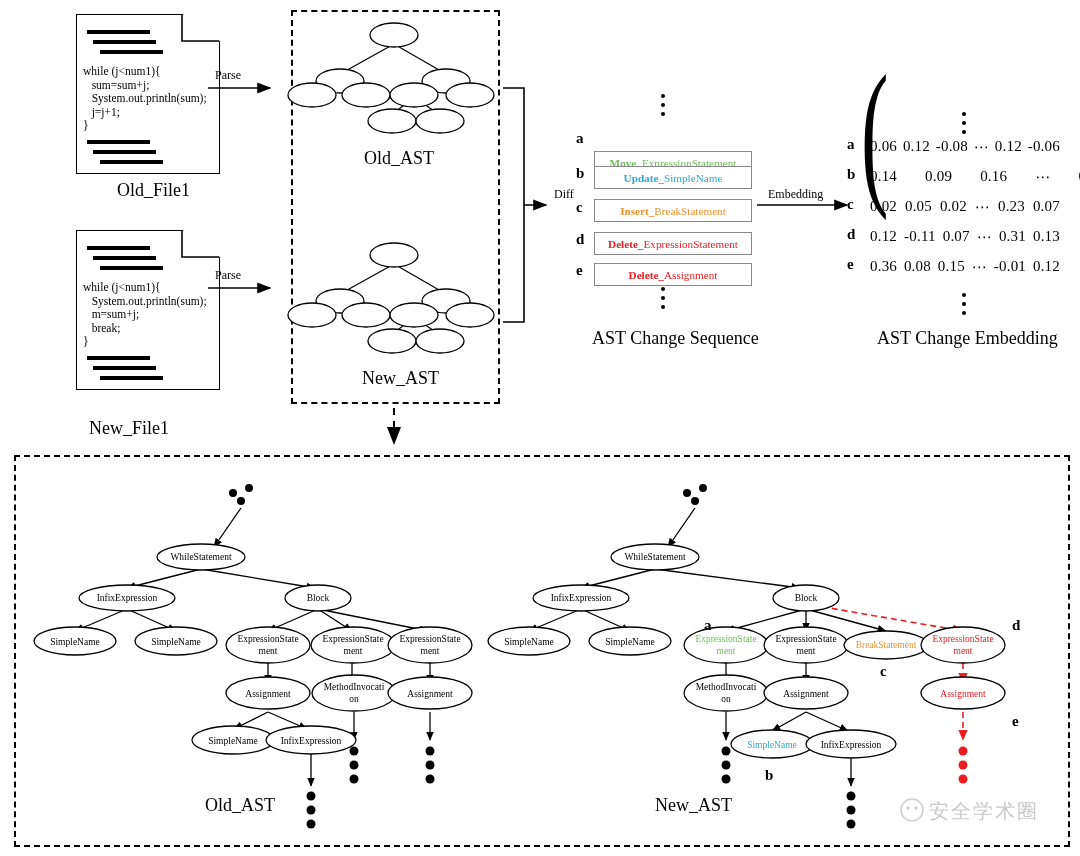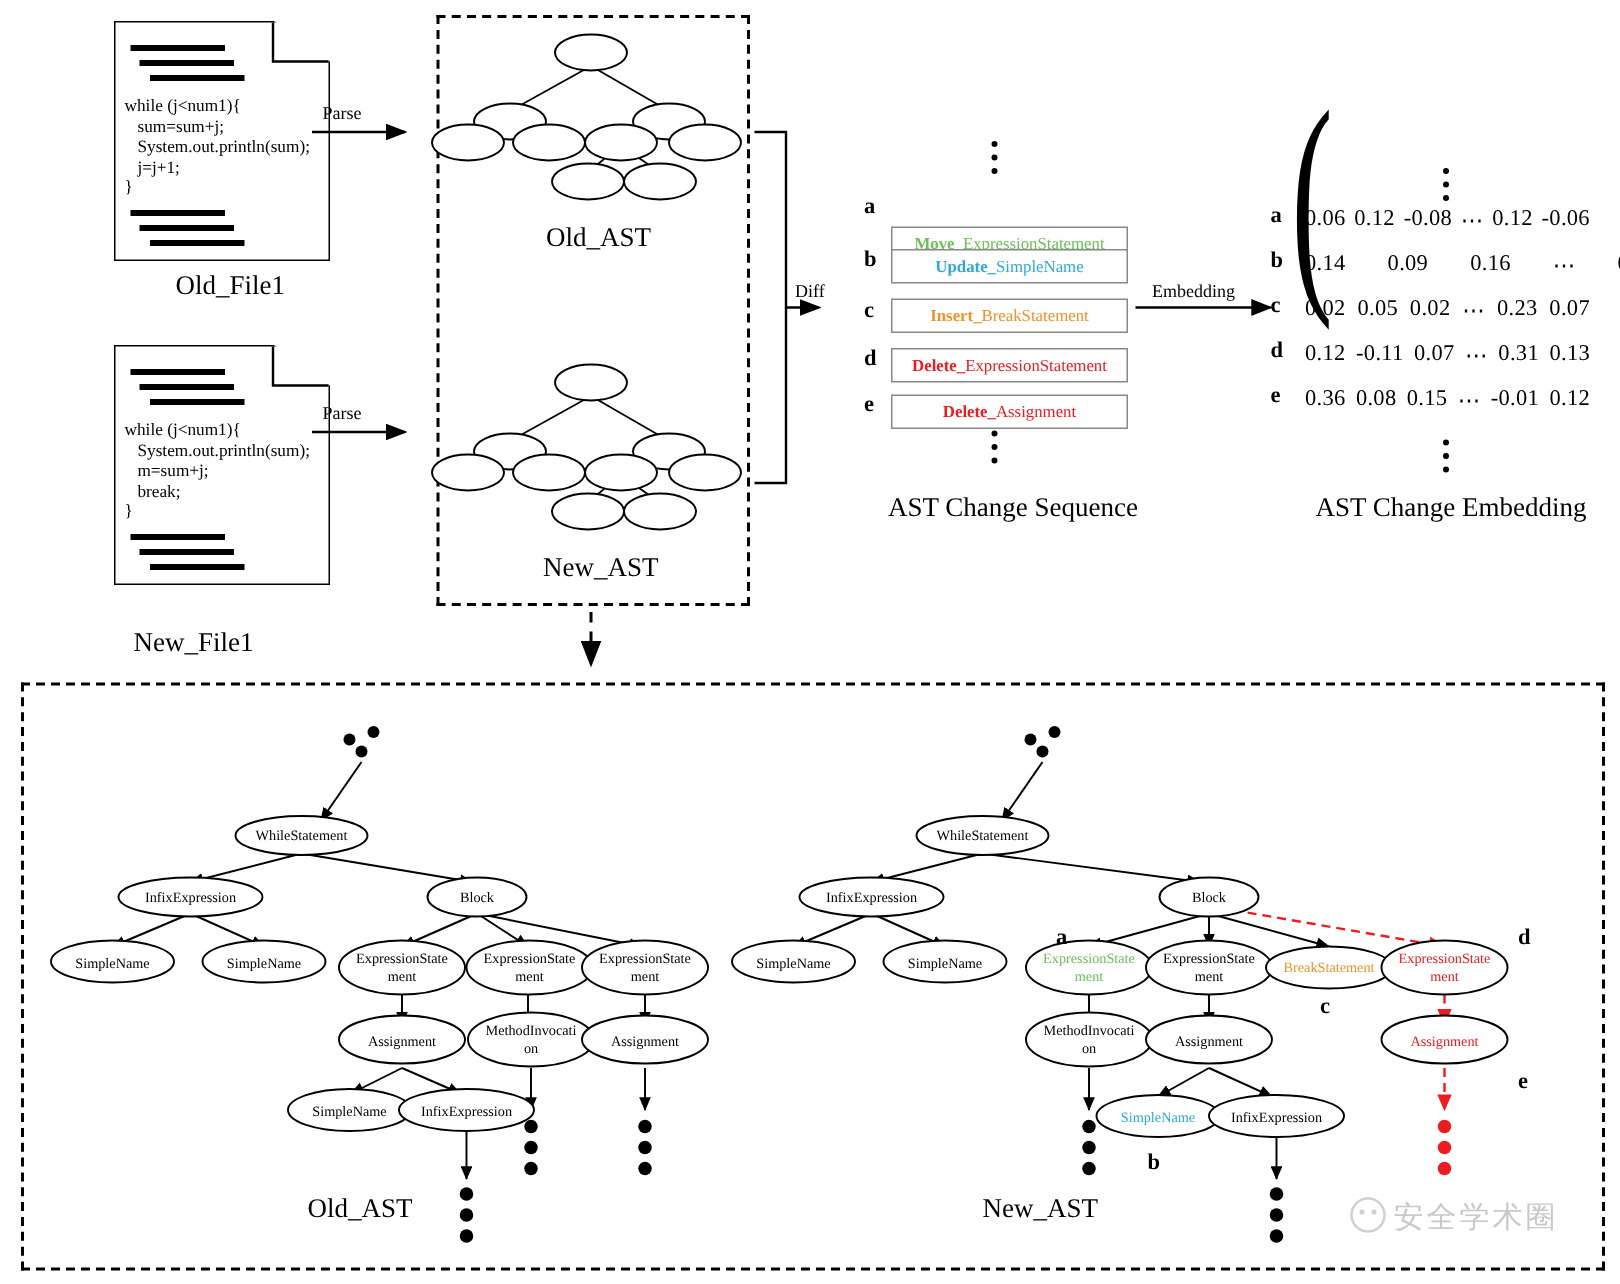--- a/index.html
+++ b/index.html
@@ -94,21 +94,21 @@
   <polyline points="503,88 524,88 524,205 546,205" fill="none" stroke="#000" stroke-width="1.6" marker-end="url(#ah)"></polyline>
   <polyline points="503,322 524,322 524,205" fill="none" stroke="#000" stroke-width="1.6"></polyline>
 
   <line x1="757" y1="205" x2="847" y2="205" stroke="#000" stroke-width="1.6" marker-end="url(#ah)"></line>
 
   <line x1="394" y1="408" x2="394" y2="443" stroke="#000" stroke-width="2" stroke-dasharray="7,6" marker-end="url(#ah)"></line>
 </svg>
 
 <div class="arrowlabel" style="left:215px;top:68px;">Parse</div>
 <div class="arrowlabel" style="left:215px;top:268px;">Parse</div>
-<div class="arrowlabel" style="left:530px;top:187px;">Diff</div>
+<div class="arrowlabel" style="left:554px;top:187px;">Diff</div>
 <div class="arrowlabel" style="left:768px;top:187px;">Embedding</div>
 
 <div class="dashbox" style="left:291px;top:10px;width:205px;height:390px;"></div>
 
 <svg width="1080" height="856" style="pointer-events:none;">
 
   <g stroke="#000" stroke-width="1.2" fill="none">
     <line x1="394" y1="44" x2="340" y2="74"></line>
       <line x1="394" y1="44" x2="446" y2="74"></line>
     <line x1="340" y1="80" x2="312" y2="89"></line>

